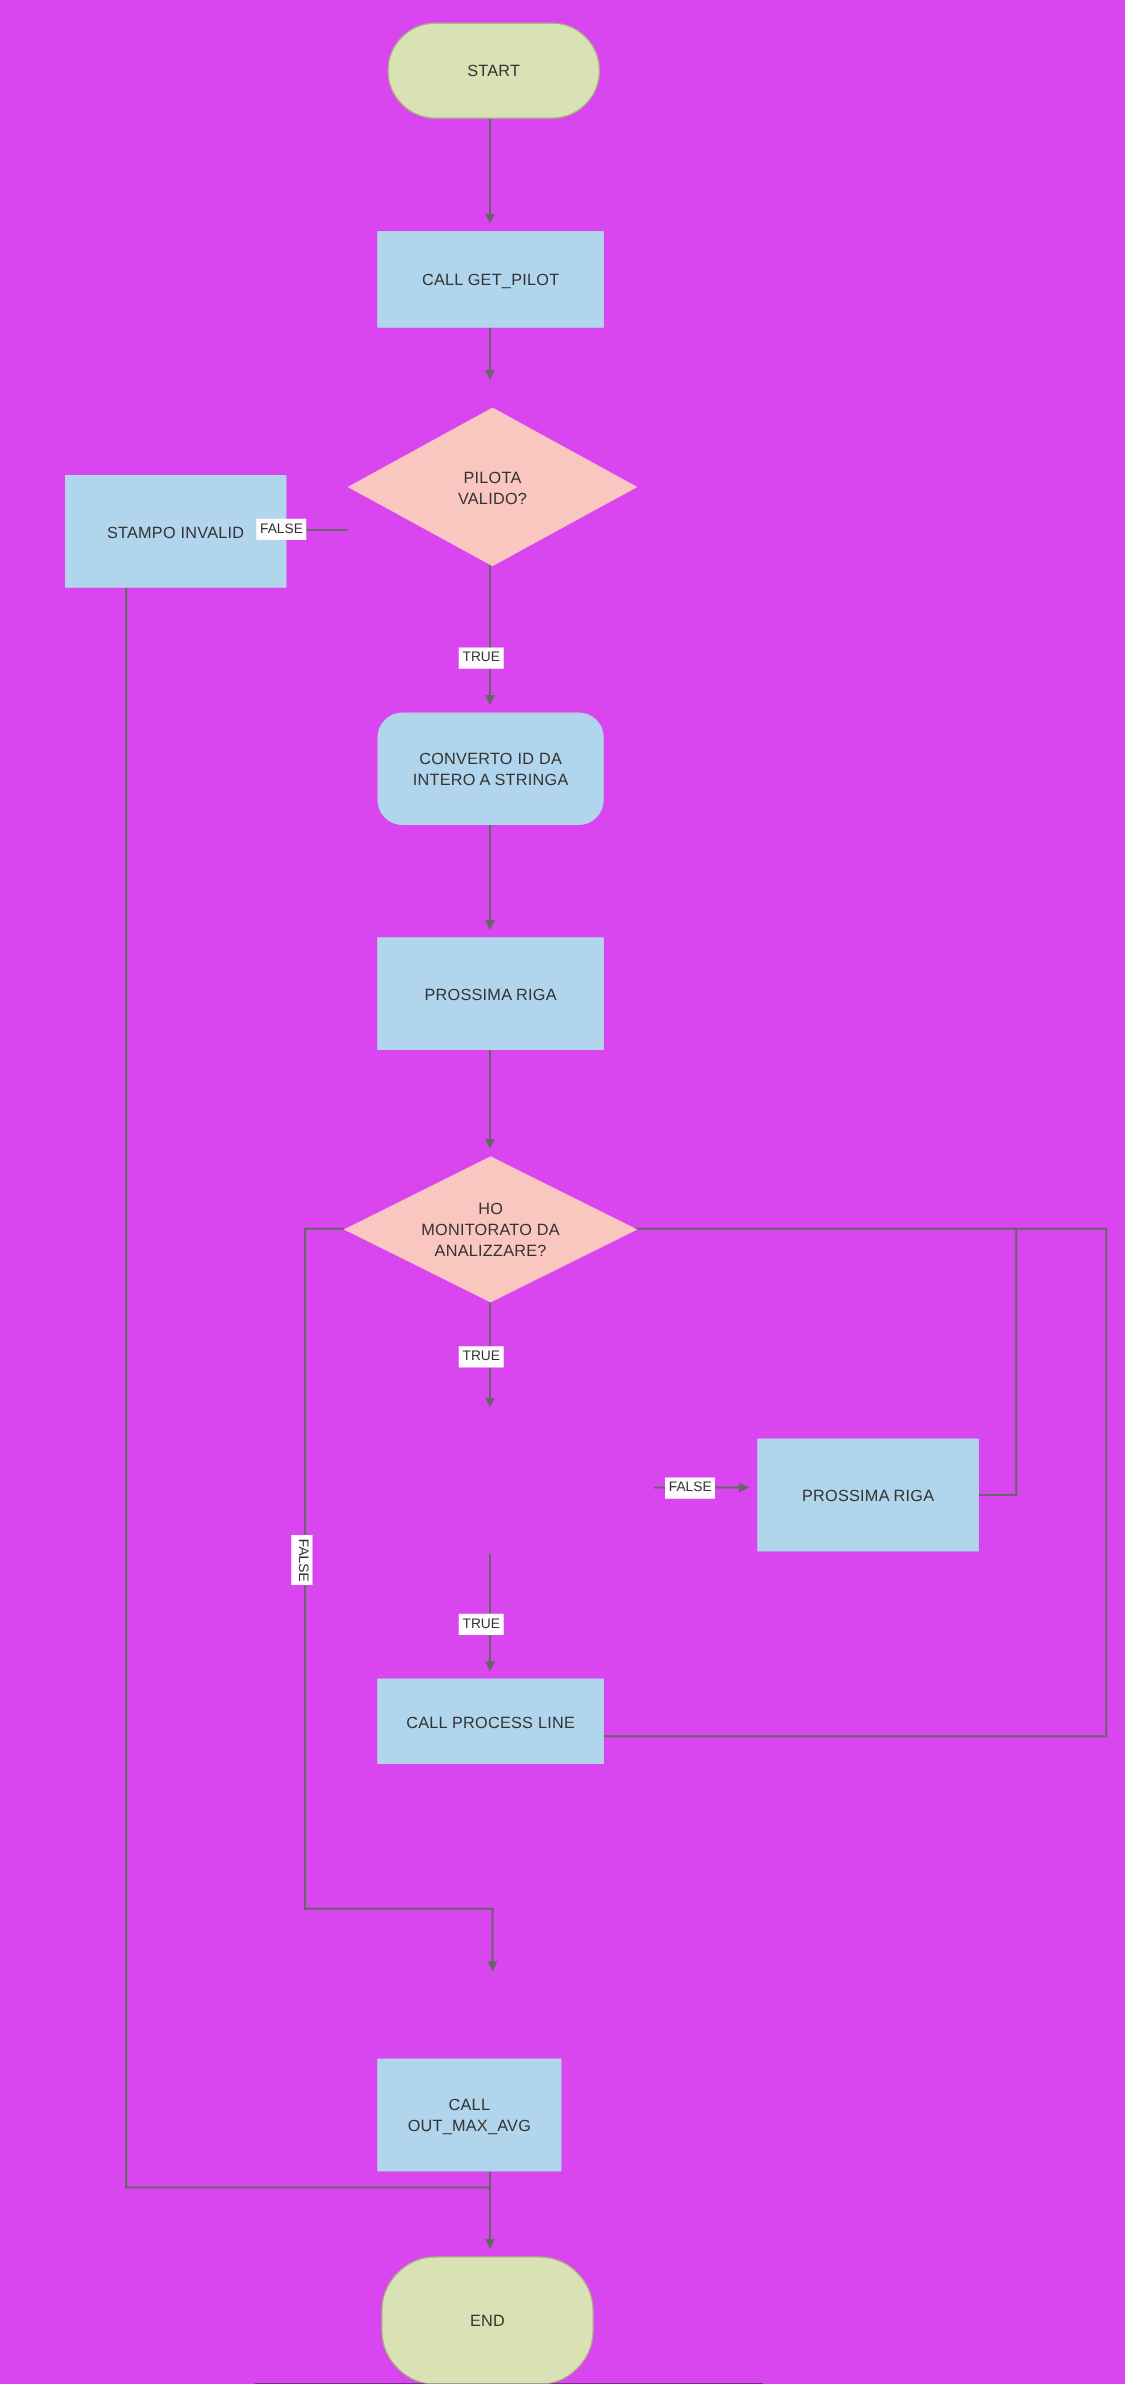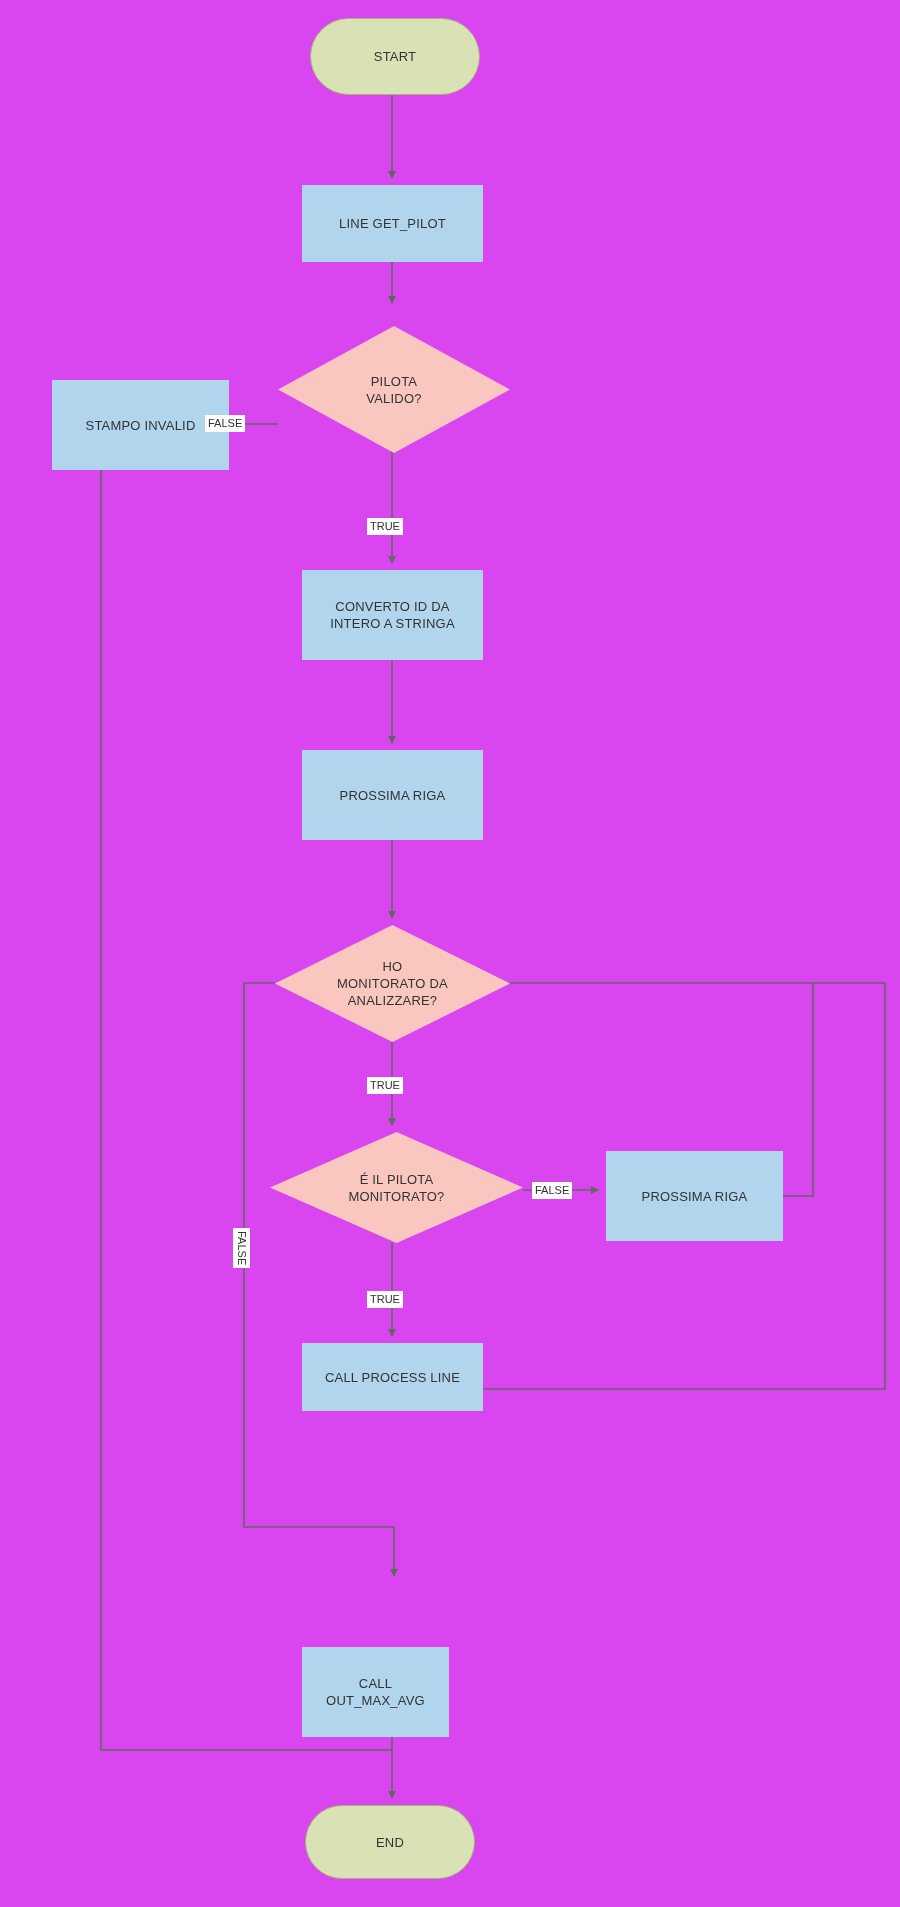--- a/index.html
+++ b/index.html
@@ -128,74 +128,67 @@
 
       <path d="M101,470 L101,1750 L392,1750"></path>
     </g>
   </svg>
 
   <div class="node terminator" style="left:310px; top:18px; width:170px; height:77px;">
     <span class="label">START</span>
   </div>
 
   <div class="node process" style="left:302px; top:185px; width:181px; height:77px;">
-    <span class="label">LINE GET_PILOT</span>
+    <span class="label">CALL GET_PILOT</span>
   </div>
 
   <div class="diamond" style="left:278px; top:326px; width:232px; height:127px;">
     <svg class="shape" viewBox="0 0 232 127" preserveAspectRatio="none">
       <polygon points="116,0 232,63.5 116,127 0,63.5" fill="#fac7c0"></polygon>
     </svg>
     <span class="label">PILOTA
 VALIDO?</span>
   </div>
 
   <div class="node process" style="left:13px; top:380px; width:177px; height:90px;margin-left:39px;">
     <span class="label">STAMPO INVALID</span>
   </div>
 
-  <div class="node process" style="left:302px; top:570px; width:181px; height:90px;">
+  <div class="node process" style="left:302px; top:570px; width:181px; height:90px;border-radius:20px;">
     <span class="label">CONVERTO ID DA
 INTERO A STRINGA</span>
   </div>
 
   <div class="node process" style="left:302px; top:750px; width:181px; height:90px;">
     <span class="label">PROSSIMA RIGA</span>
   </div>
 
   <div class="diamond" style="left:275px; top:925px; width:235px; height:117px;">
     <svg class="shape" viewBox="0 0 235 117" preserveAspectRatio="none">
       <polygon points="117.5,0 235,58.5 117.5,117 0,58.5" fill="#fac7c0"></polygon>
     </svg>
     <span class="label">HO
 MONITORATO DA
 ANALIZZARE?</span>
   </div>
 
-  <div class="diamond" style="left:270px; top:1132px; width:253px; height:111px;">
-    <svg class="shape" viewBox="0 0 253 111" preserveAspectRatio="none">
-      <polygon points="126.5,0 253,55.5 126.5,111 0,55.5" fill="#fac7c0"></polygon>
-    </svg>
-    <span class="label">É IL PILOTA
-MONITORATO?</span>
-  </div>
 
   <div class="node process" style="left:606px; top:1151px; width:177px; height:90px;">
     <span class="label">PROSSIMA RIGA</span>
   </div>
 
   <div class="node process" style="left:302px; top:1343px; width:181px; height:68px;">
     <span class="label">CALL PROCESS LINE</span>
   </div>
 
   <div class="node process" style="left:302px; top:1647px; width:147px; height:90px;">
     <span class="label">CALL OUT_MAX_AVG</span>
   </div>
 
-  <div class="node terminator" style="left:305px; top:1805px; width:170px; height:74px;">
+  <div class="node terminator" style="left:305px; top:1805px; width:170px; height:103px;">
     <span class="label">END</span>
   </div>
 
   <div class="edge-label" style="left:205px; top:415px;">FALSE</div>
 
   <div class="edge-label" style="left:367px; top:518px;">TRUE</div>
 
   <div class="edge-label" style="left:367px; top:1077px;">TRUE</div>
 
   <div class="edge-label vertical" style="left:233px; top:1228px;">FALSE</div>

